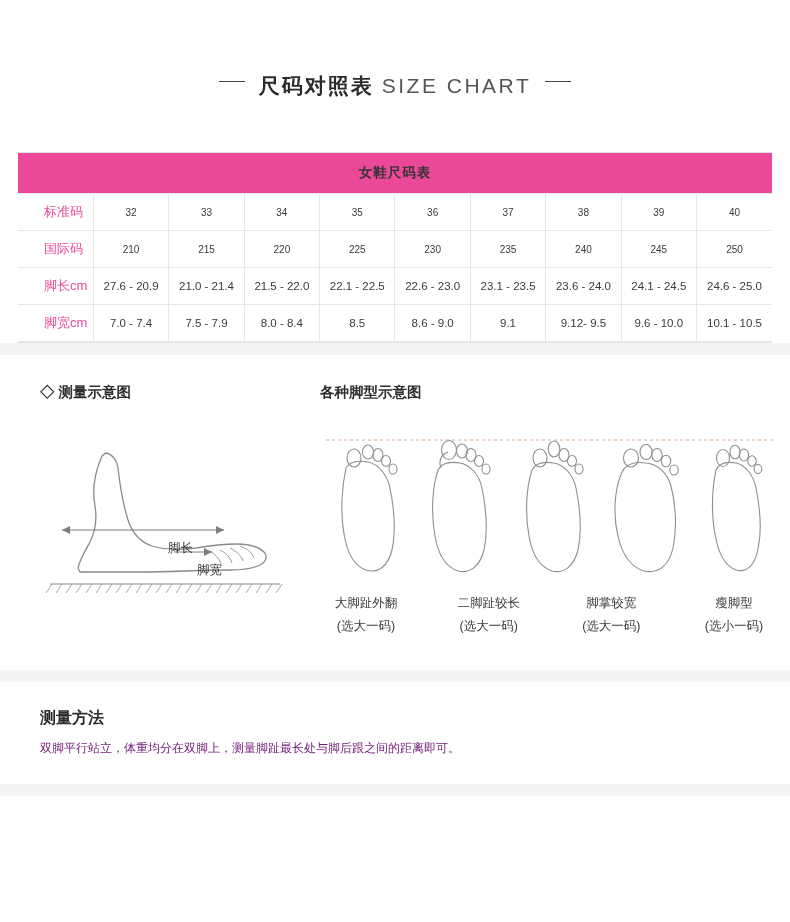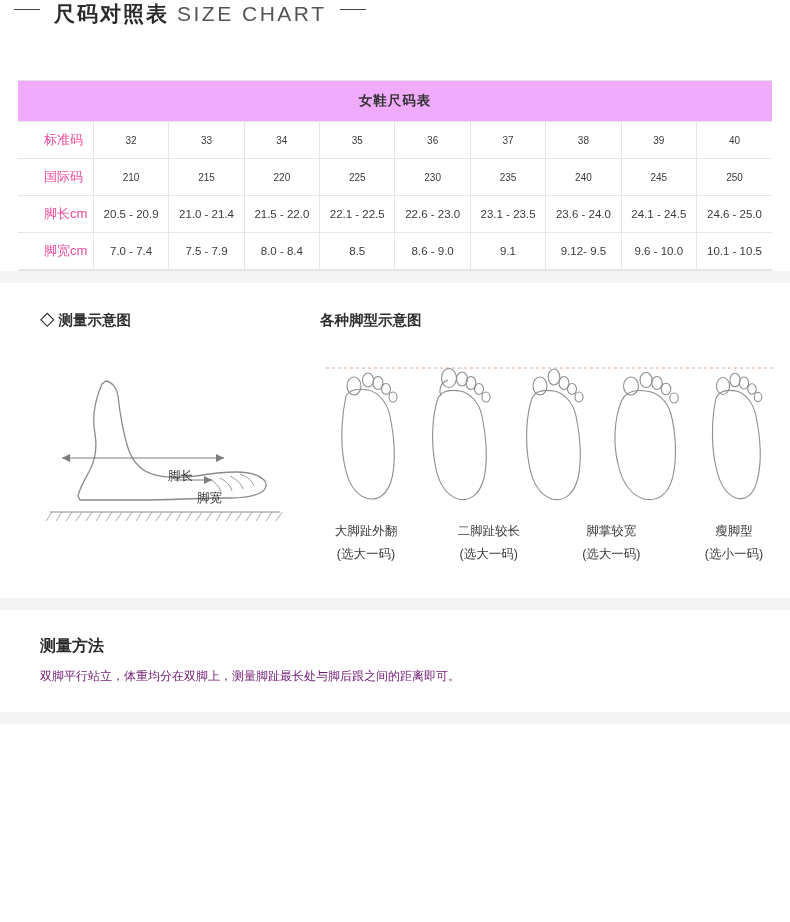--- a/index.html
+++ b/index.html
@@ -12,21 +12,22 @@
     width: 790px;
     height: 922px;
     font-family: "Liberation Sans", sans-serif;
     color: #333333;
     position: relative;
     overflow: hidden;
   }
 
   
   .title-wrap {
-    text-align: left;
+    text-align: center;
+    padding-top: 72px;
   }
   .title-line {
     display: inline-block;
     vertical-align: middle;
     width: 26px;
     height: 1px;
     background: #444;
     margin: 0 14px;
     position: relative;
     top: -5px;
@@ -52,21 +53,21 @@
     margin: 52px 18px 0 18px;
     border-top: 1px solid #e3e3e3;
     border-bottom: 1px solid #e3e3e3;
   }
   table.size-table {
     width: 100%;
     border-collapse: collapse;
     table-layout: fixed;
   }
   table.size-table td.header-cell {
-    background: #f0abfc;
+    background: #ec4899;
     text-align: center;
     font-size: 13.5px;
     font-weight: bold;
     color: #333;
     padding: 11px 0;
     letter-spacing: 1px;
   }
   table.size-table td {
     border: 1px solid #e6e6e6;
     text-align: center;
@@ -193,21 +194,21 @@
         <td class="num">225</td>
         <td class="num">230</td>
         <td class="num">235</td>
         <td class="num">240</td>
         <td class="num">245</td>
         <td class="num">250</td>
       </tr>
 
       <tr>
         <td class="row-label">脚长cm</td>
-        <td>20.5 - 20.9</td>
+        <td>27.6 - 20.9</td>
         <td>21.0 - 21.4</td>
         <td>21.5 - 22.0</td>
         <td>22.1 - 22.5</td>
         <td>22.6 - 23.0</td>
         <td>23.1 - 23.5</td>
         <td>23.6 - 24.0</td>
         <td>24.1 - 24.5</td>
         <td>24.6 - 25.0</td>
       </tr>
 

